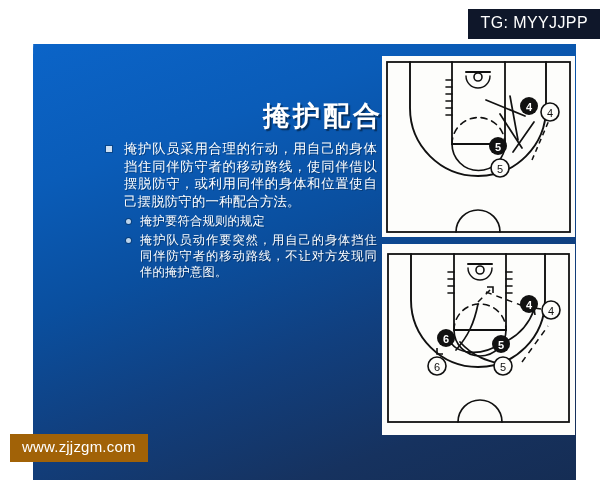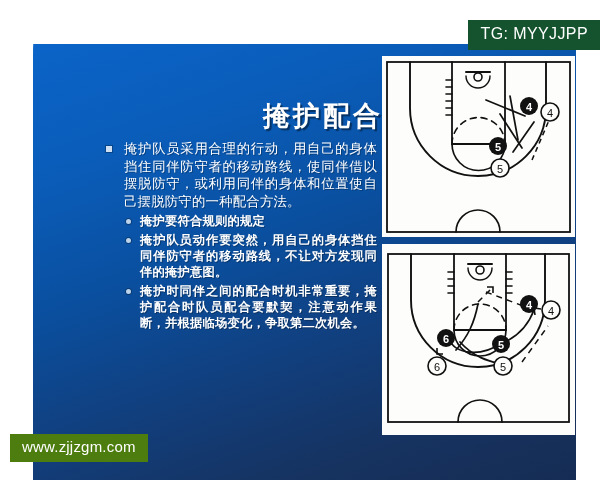--- a/index.html
+++ b/index.html
@@ -95,21 +95,20 @@
     box-shadow: 0 0 0 1px rgba(0,0,0,0.25);
   }
   .lvl1 > .txt {
     display: block;
     text-align: justify;
     text-justify: inter-character;
   }
 
   .sublist {
     padding-left: 20px;
-    font-weight: bold;
   }
   .lvl2 {
     position: relative;
     padding-left: 15px;
     margin-top: 3px;
     font-size: 12.3px;
     line-height: 1.3;
   }
   .lvl2 > .dot {
     position: absolute;
@@ -148,34 +147,34 @@
   .court-panel svg {
     display: block;
     width: 100%;
     height: 100%;
   }
 
   
   #tg-badge {
     position: absolute;
     right: 0px;
-    top: 20px;
+    top: 9px;
     padding: 4px 12px 6px 12px;
-    background: #14532d;
+    background: #0f172a;
     color: #ffffff;
     font-size: 16px;
     letter-spacing: 0.4px;
     line-height: 1.25;
   }
   #site-badge {
     position: absolute;
     left: 10px;
     bottom: 18px;
     padding: 4px 12px 5px 12px;
-    background: #4d7c0f;
+    background: #a16207;
     color: #ffffff;
     font-size: 15px;
     letter-spacing: 0.2px;
     line-height: 1.25;
   }
 </style>
 </head>
 <body>
 
 <div id="page">
@@ -194,24 +193,20 @@
 
       <div class="sublist">
         <div class="lvl2">
           <span class="dot"></span>
           <span class="txt">掩护要符合规则的规定</span>
         </div>
         <div class="lvl2">
           <span class="dot"></span>
           <span class="txt">掩护队员动作要突然，用自己的身体挡住同伴防守者的移动路线，不让对方发现同伴的掩护意图。</span>
         </div>
-        <div class="lvl2">
-          <span class="dot"></span>
-          <span class="txt">掩护时同伴之间的配合时机非常重要，掩护配合时队员配合要默契，注意动作果断，并根据临场变化，争取第二次机会。</span>
-        </div>
       </div>
 
     </div>
 
     <div class="court-panel" id="court-top">
       <svg viewBox="0 0 193 181" xmlns="http://www.w3.org/2000/svg">
         <g fill="none" stroke="#111111" stroke-width="1.6" stroke-linecap="round">
 
           <rect x="5" y="6" width="183" height="170" stroke-width="1.8"></rect>
 

